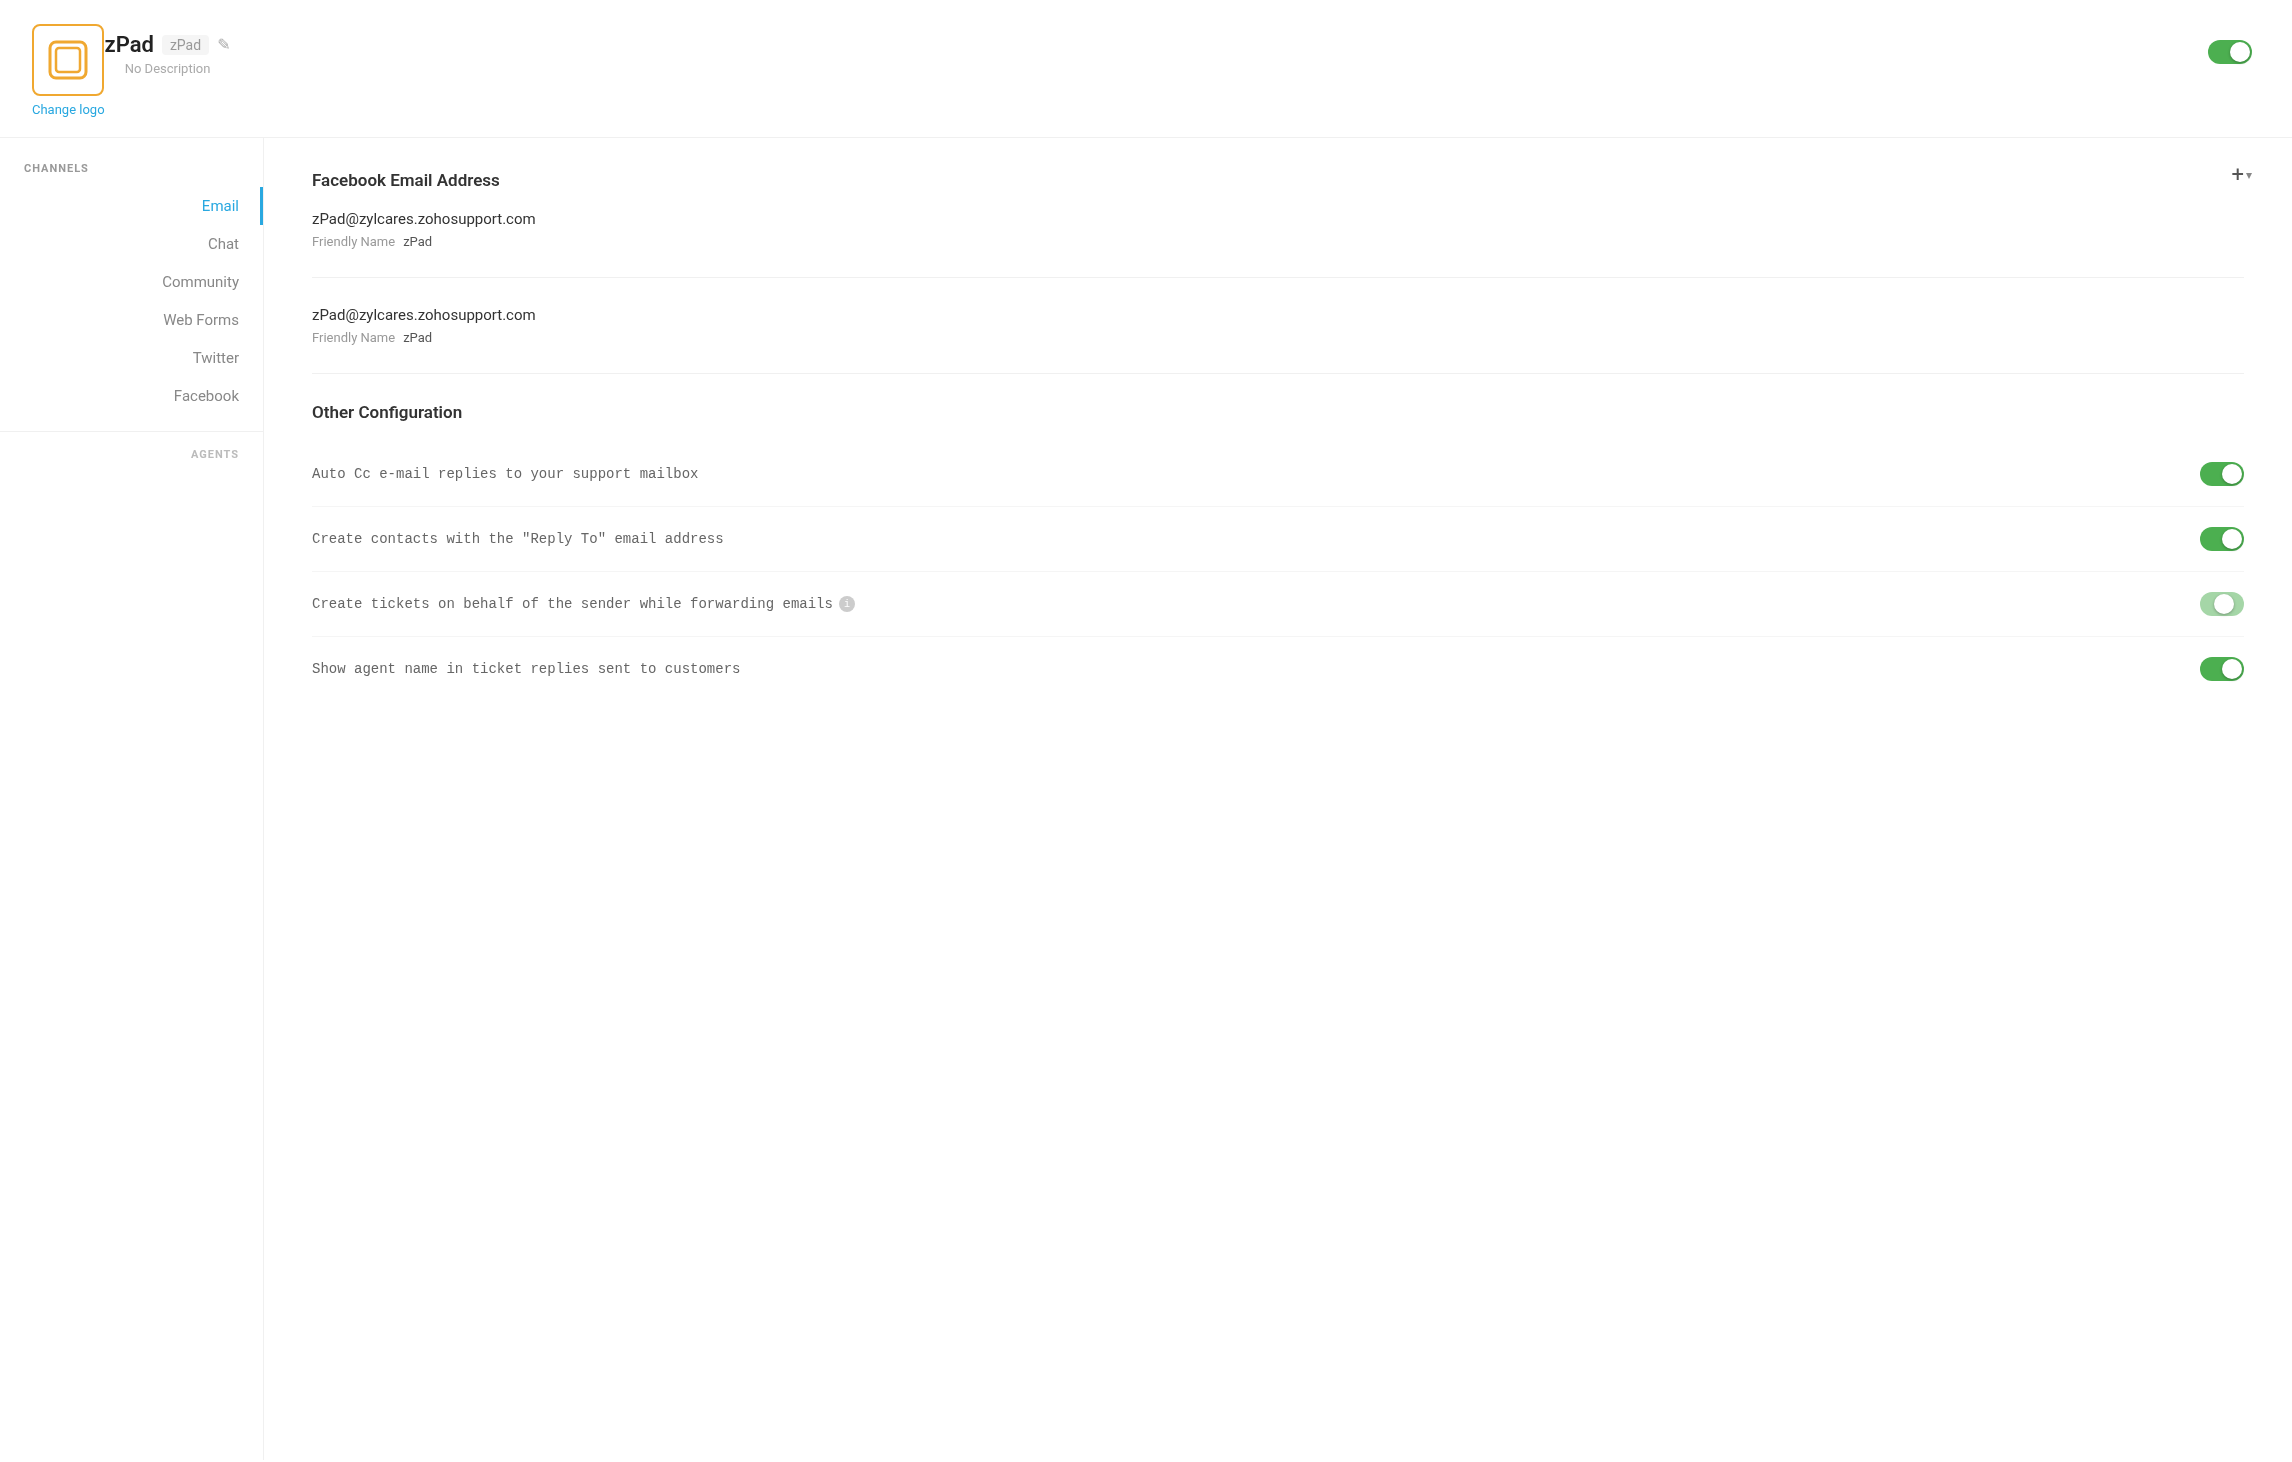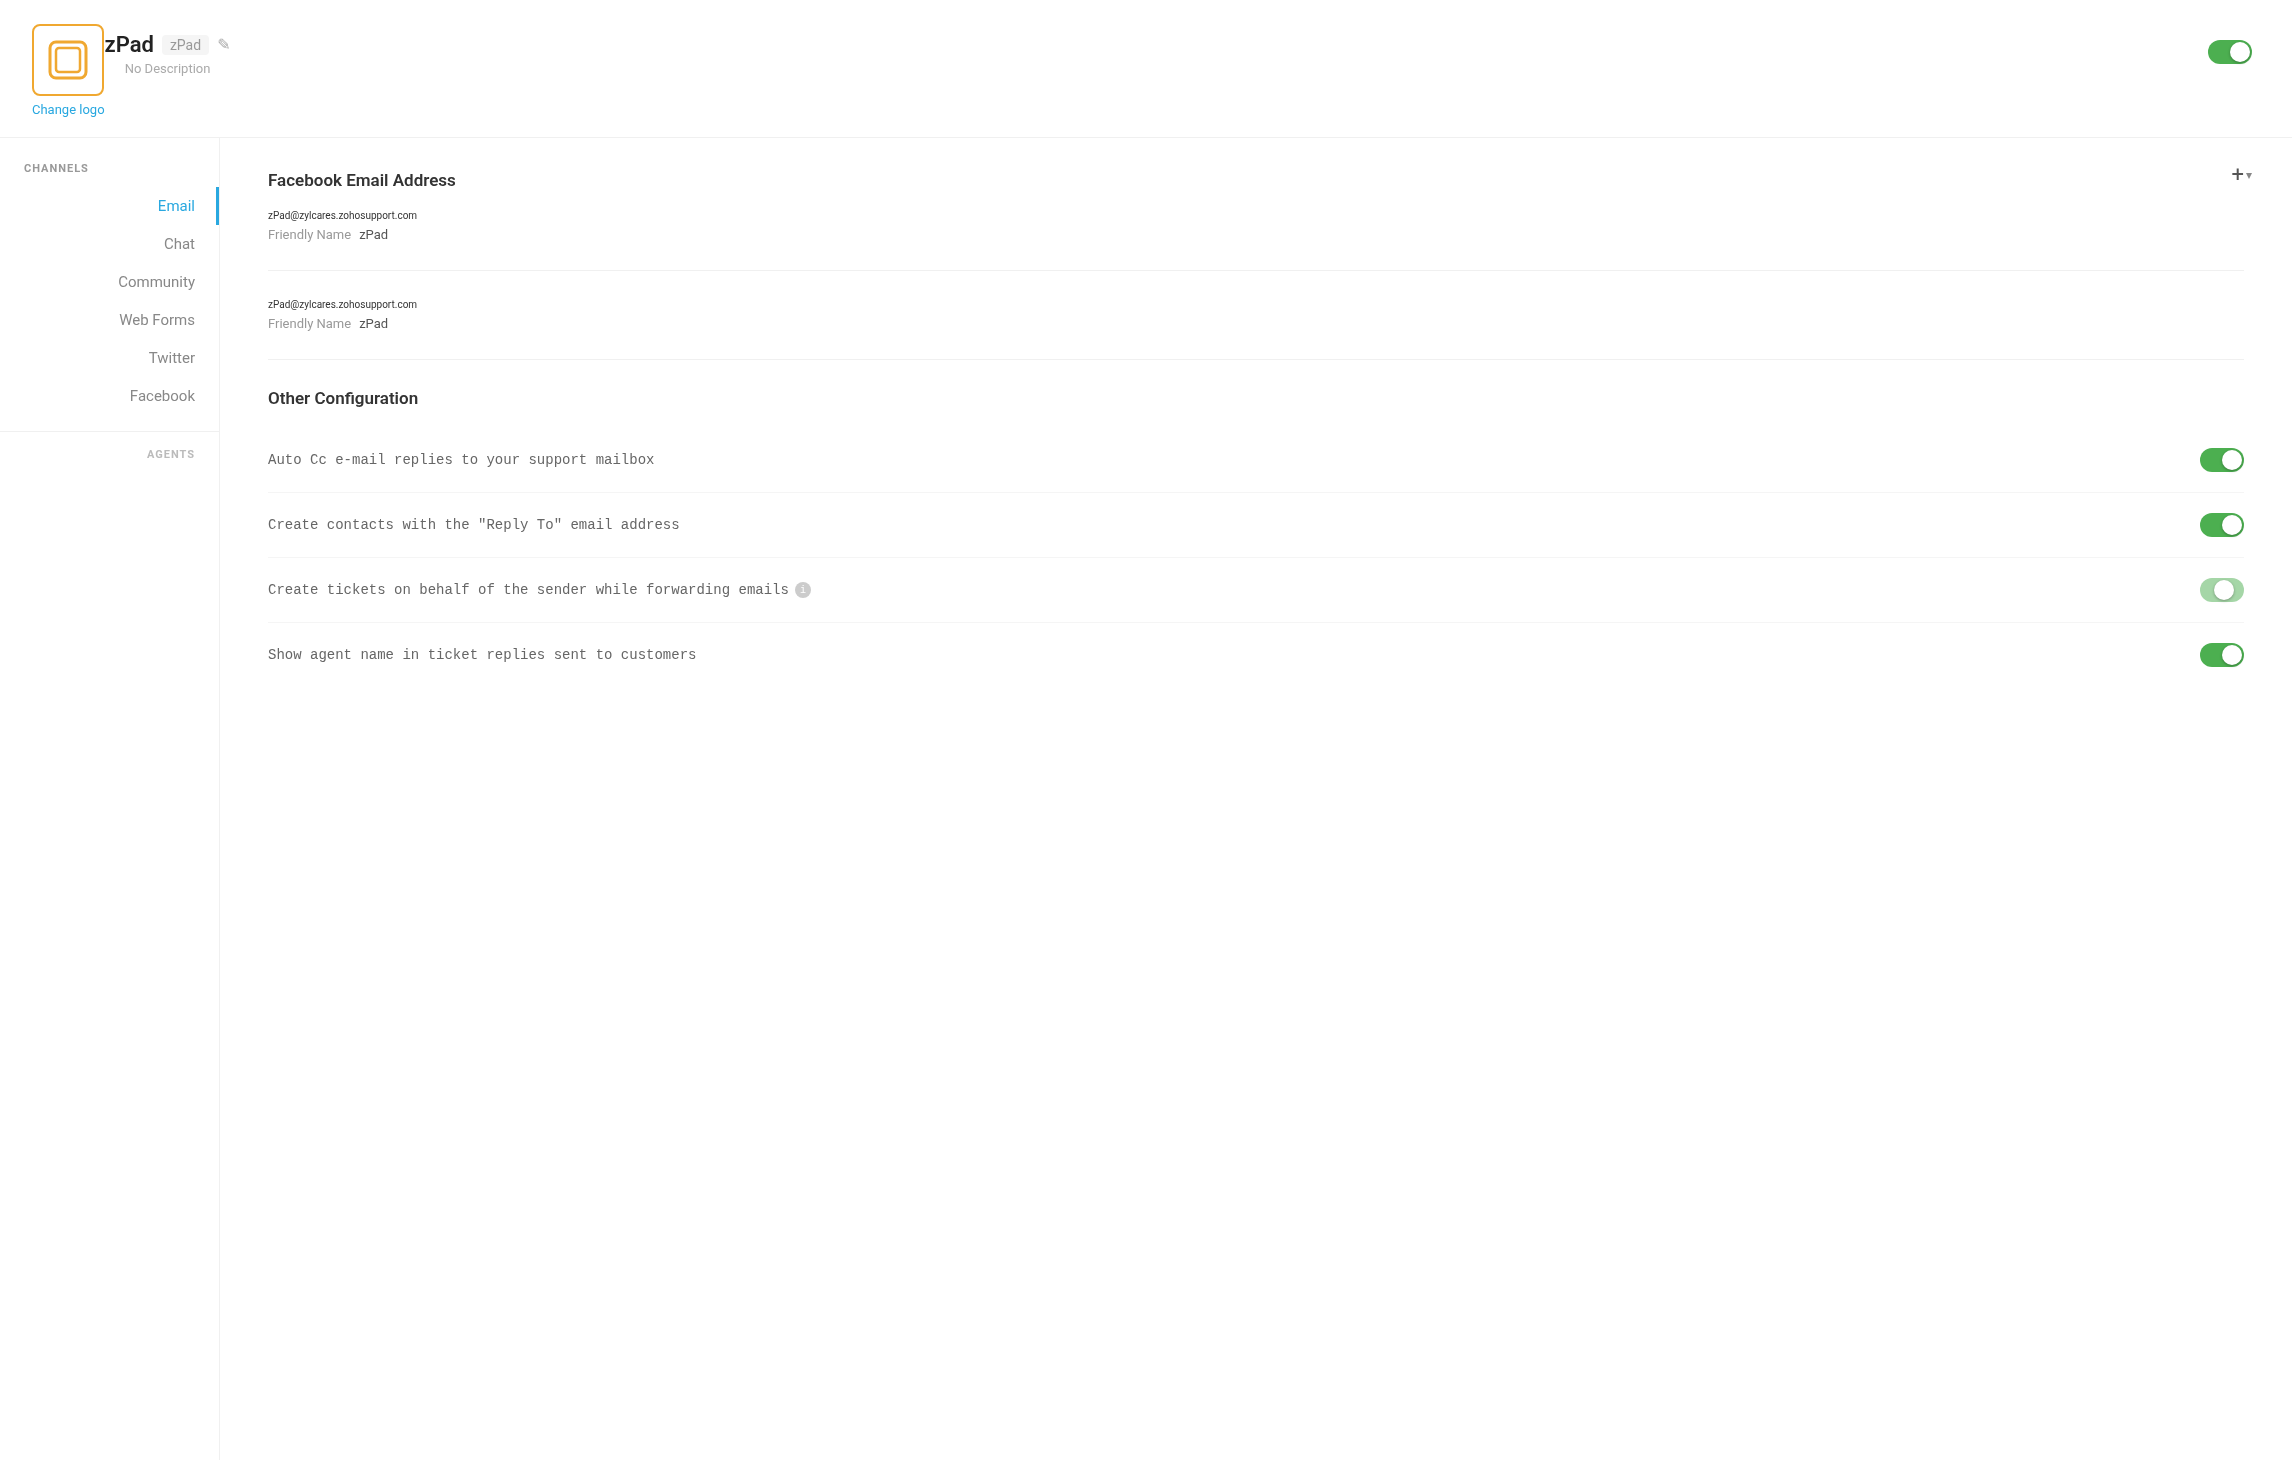--- a/index.html
+++ b/index.html
@@ -123,21 +123,21 @@
     }
 
     
     .main-container {
       display: flex;
       min-height: calc(100vh - 140px);
     }
 
     
     .sidebar {
-      width: 220px;
+      width: 264px;
       padding: 24px 0;
       border-right: 1px solid #f0f0f0;
       flex-shrink: 0;
     }
     .sidebar-section-label {
       font-size: 11px;
       font-weight: 700;
       color: #999;
       letter-spacing: 1px;
       padding: 0 24px 12px 24px;
@@ -210,21 +210,21 @@
       margin-bottom: 20px;
     }
 
     .info-row {
       display: flex;
       flex-direction: column;
       gap: 6px;
       margin-bottom: 4px;
     }
     .info-email {
-      font-size: 10px;
+      font-size: 15px;
       color: #333;
     }
     .info-friendly {
       display: flex;
       align-items: flex-start;
       gap: 8px;
     }
     .info-friendly-label {
       font-size: 13px;
       color: #999;

